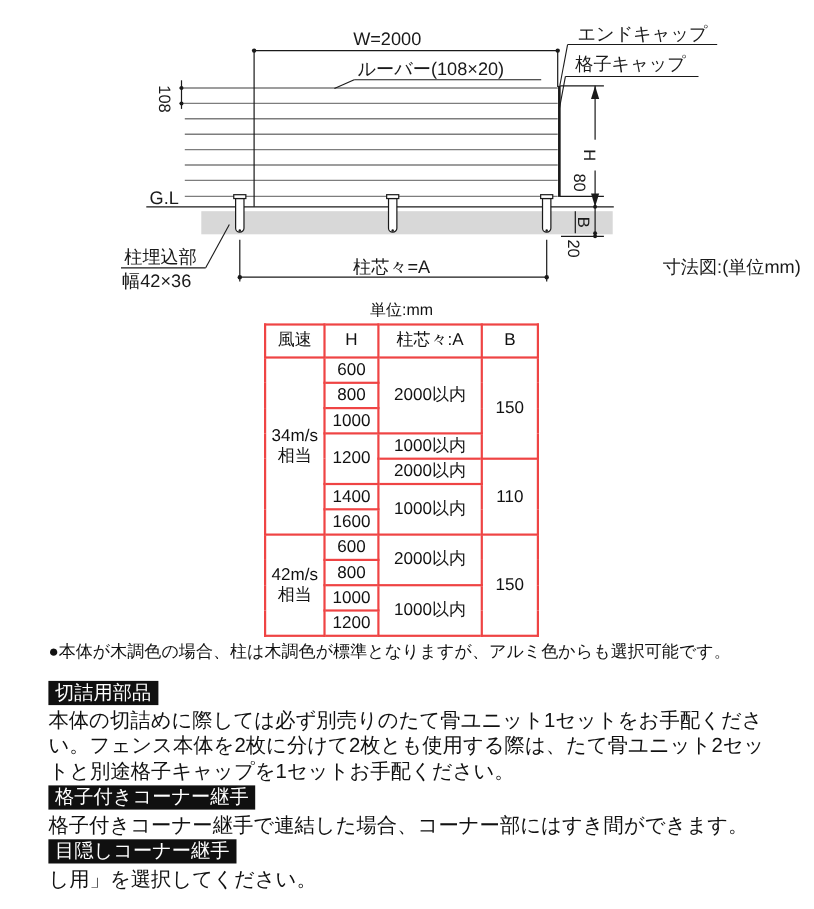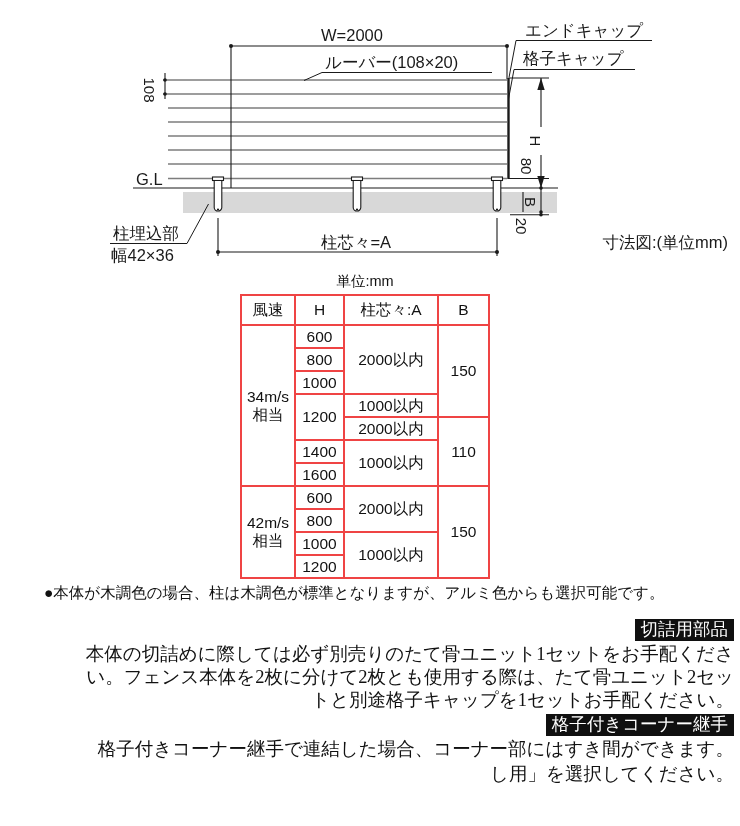--- a/index.html
+++ b/index.html
@@ -20,26 +20,26 @@
   table.spec th,table.spec td{
     border:2px solid #ef4444;text-align:center;vertical-align:middle;
     font-size:15.5px;font-weight:normal;padding:0;white-space:pre-line;line-height:18px;color:#111;
   }
   table.spec th{height:28px;}
   table.spec td{height:21px;}
   col.c0{width:54px;} col.c1{width:49px;} col.c2{width:94px;} col.c3{width:51px;}
   
   #notes{position:absolute;left:44px;top:570px;width:690px;}
   .bullet-note{font-size:15.5px;line-height:22px;margin:12px 0 15px 0;white-space:nowrap;color:#111;}
-  .note-section{margin:0 0 2px 0;text-align:right;}
+  .note-section{margin:0 0 2px 0;}
   .note-title{
     display:inline-block;background:#101010;color:#ffffff;
     font-size:17.5px;line-height:19px;padding:1px 6px 2px 6px;margin:0 0 2px 0;
   }
-  .note-line{font-size:18.5px;line-height:23px;white-space:nowrap;color:#111;font-family:Liberation Serif, serif;}
+  .note-line{font-size:18.5px;line-height:23px;white-space:nowrap;color:#111;}
 </style>
 </head>
 <body>
 
 <svg id="diagram" width="740" height="270" viewBox="0 0 740 270">
 
   <rect x="183" y="192" width="374" height="21" fill="#d8d8d8"></rect>
 
   <g stroke="#7d7d7d" stroke-width="1.3">
     <line x1="163" y1="80" x2="507" y2="80"></line>
@@ -207,15 +207,15 @@
         </tr>
       </tbody>
   </table>
 </div>
 
 <div id="notes">
   <div class="bullet-note">●本体が木調色の場合、柱は木調色が標準となりますが、アルミ色からも選択可能です。</div>
   <div>
       <div class="note-section"><div class="note-title">切詰用部品</div><div class="note-line">本体の切詰めに際しては必ず別売りのたて骨ユニット1セットをお手配くださ</div><div class="note-line">い。フェンス本体を2枚に分けて2枚とも使用する際は、たて骨ユニット2セッ</div><div class="note-line">トと別途格子キャップを1セットお手配ください。</div></div>
       <div class="note-section"><div class="note-title">格子付きコーナー継手</div><div class="note-line">格子付きコーナー継手で連結した場合、コーナー部にはすき間ができます。</div></div>
-      <div class="note-section"><div class="note-line">し用」を選択してください。</div></div>
+      <div class="note-section"><div class="note-title">目隠しコーナー継手</div><div class="note-line">し用」を選択してください。</div></div>
     </div>
 </div>
 
 </body></html>

